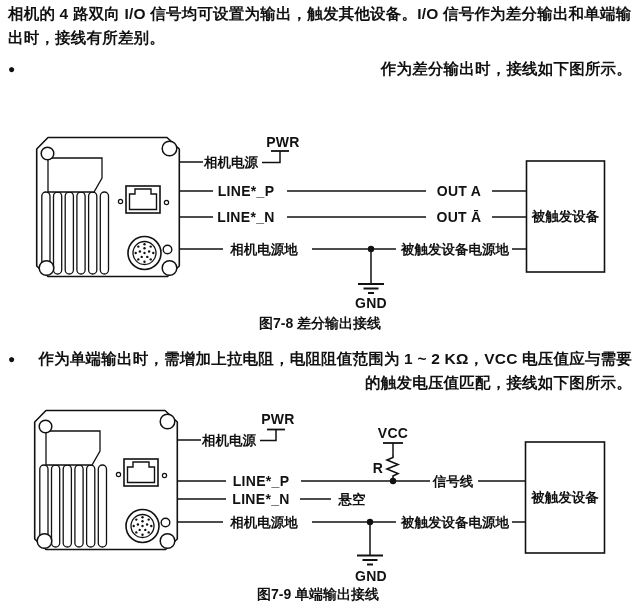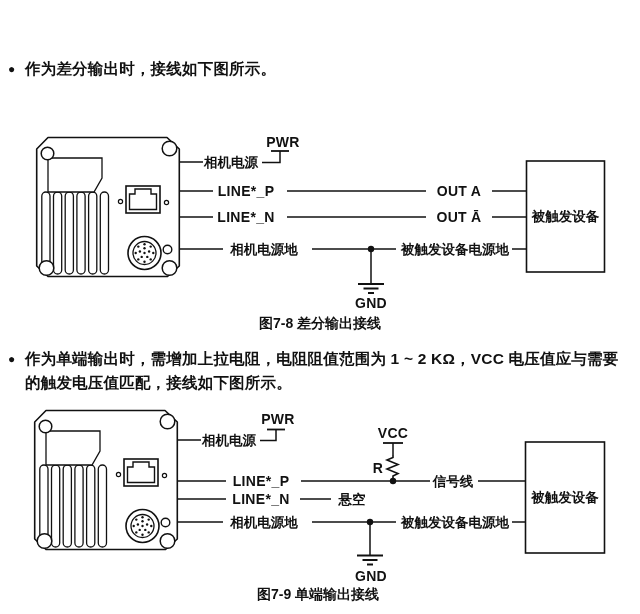--- a/index.html
+++ b/index.html
@@ -8,37 +8,38 @@
   .page { position:relative; width:640px; height:614px; background:#fff; overflow:hidden; }
   .para {
     position:absolute; left:8px; top:2px; width:628px;
     font-size:15.5px; line-height:23.5px; font-weight:600; letter-spacing:0.2px;
   }
   .bullet-row {
     position:absolute; left:8px; width:624px; display:flex;
     font-size:15.5px; line-height:23.5px; font-weight:600; letter-spacing:0.2px;
   }
   .bullet-row .marker { width:17px; flex:0 0 17px; font-size:12px; line-height:24px; }
-  .bullet-row .btext { flex:1; }
+  .bullet-row .btext { flex:1;text-align:right; }
   .b1 { top:57px; }
   .b2 { top:347px; }
   .diag { position:absolute; left:0; }
   .d1 { top:100px; }
   .d2 { top:400px; }
   svg text { fill:#111; font-family:"Liberation Sans","DejaVu Sans",sans-serif; }
   svg .lat { font-size:14px; font-weight:600; letter-spacing:0.3px; }
   svg .cjk { font-size:13.5px; font-weight:600; }
   svg .cap { font-size:14px; font-weight:700; }
   svg .mid { text-anchor:middle; }
 </style>
 </head>
 <body>
 
 <div class="page">
 
+  <p class="para">相机的 4 路双向 I/O 信号均可设置为输出，触发其他设备。I/O 信号作为差分输出和单端输出时，接线有所差别。</p>
 
   <div class="bullet-row b1">
     <span class="marker">●</span>
     <span class="btext">作为差分输出时，接线如下图所示。</span>
   </div>
 
   <svg class="diag d1" width="640" height="240" viewBox="0 0 640 240">
     <defs>
       <symbol id="cam" viewBox="0 0 146 144">
         <g fill="#fff" stroke="#111" stroke-width="1.6" stroke-linejoin="round">

